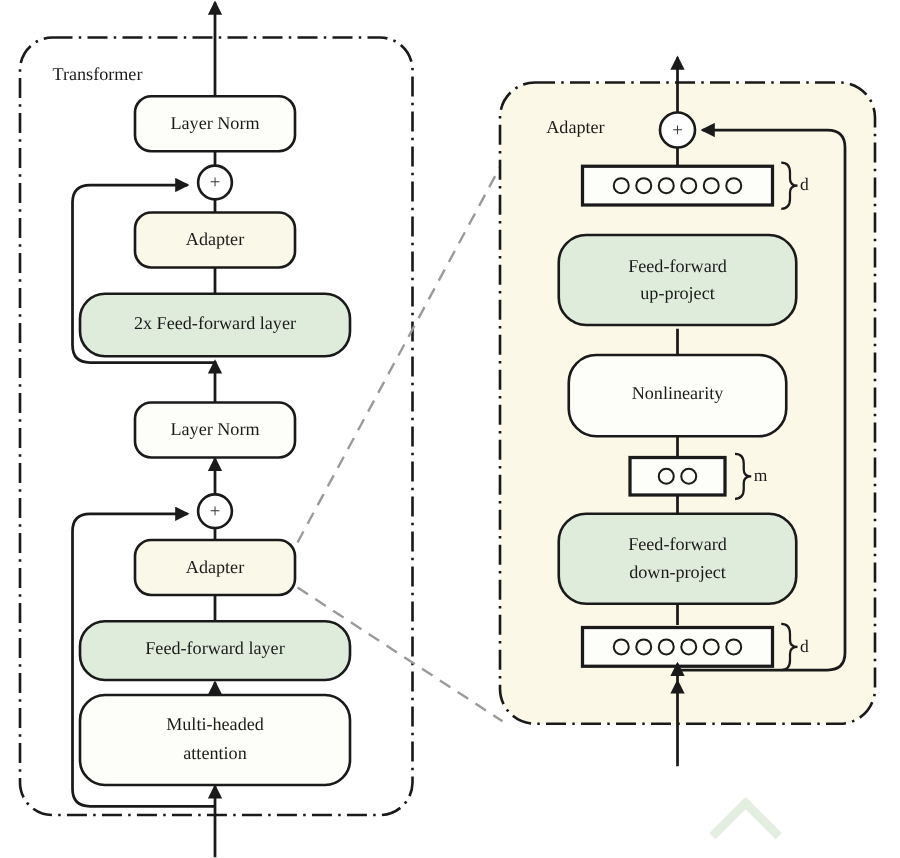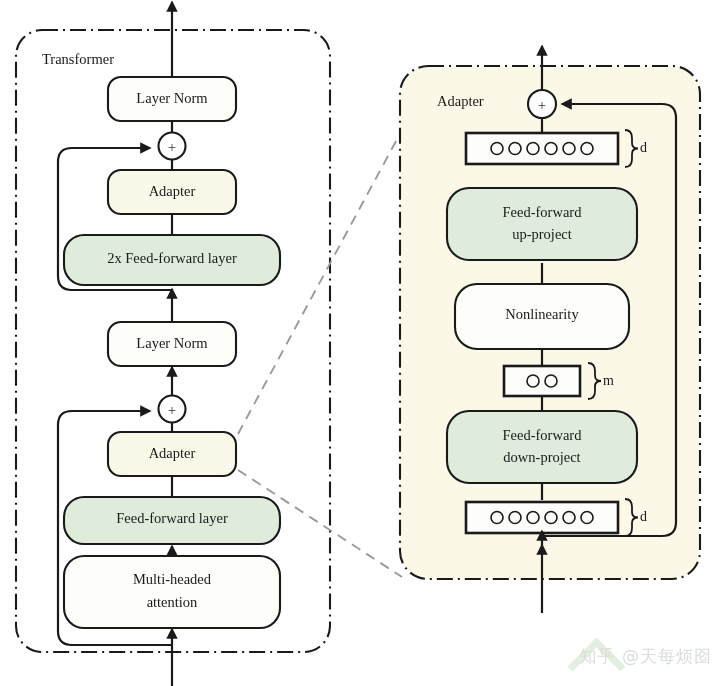--- a/index.html
+++ b/index.html
@@ -223,15 +223,14 @@
     <circle cx="587" cy="517.5" r="6"></circle>
   </g>
   <path d="M 625 499 q 7 0 7 8 l 0 5 q 0 5.5 6 5.5 q -6 0 -6 5.5 l 0 5 q 0 8 -7 8" fill="none" stroke="#1a1a1a" stroke-width="1.8"></path>
   <text class="dim-label" x="640" y="518">d</text>
 
   <line x1="542" y1="545" x2="542" y2="531" stroke="#1a1a1a" stroke-width="2.2" marker-end="url(#arrow)"></line>
 
 </svg>
 
 <div class="wm-mark"></div>
-<div class="wm">知乎 @天每烦囵</div>
 
 </div>
 
 </body></html>

